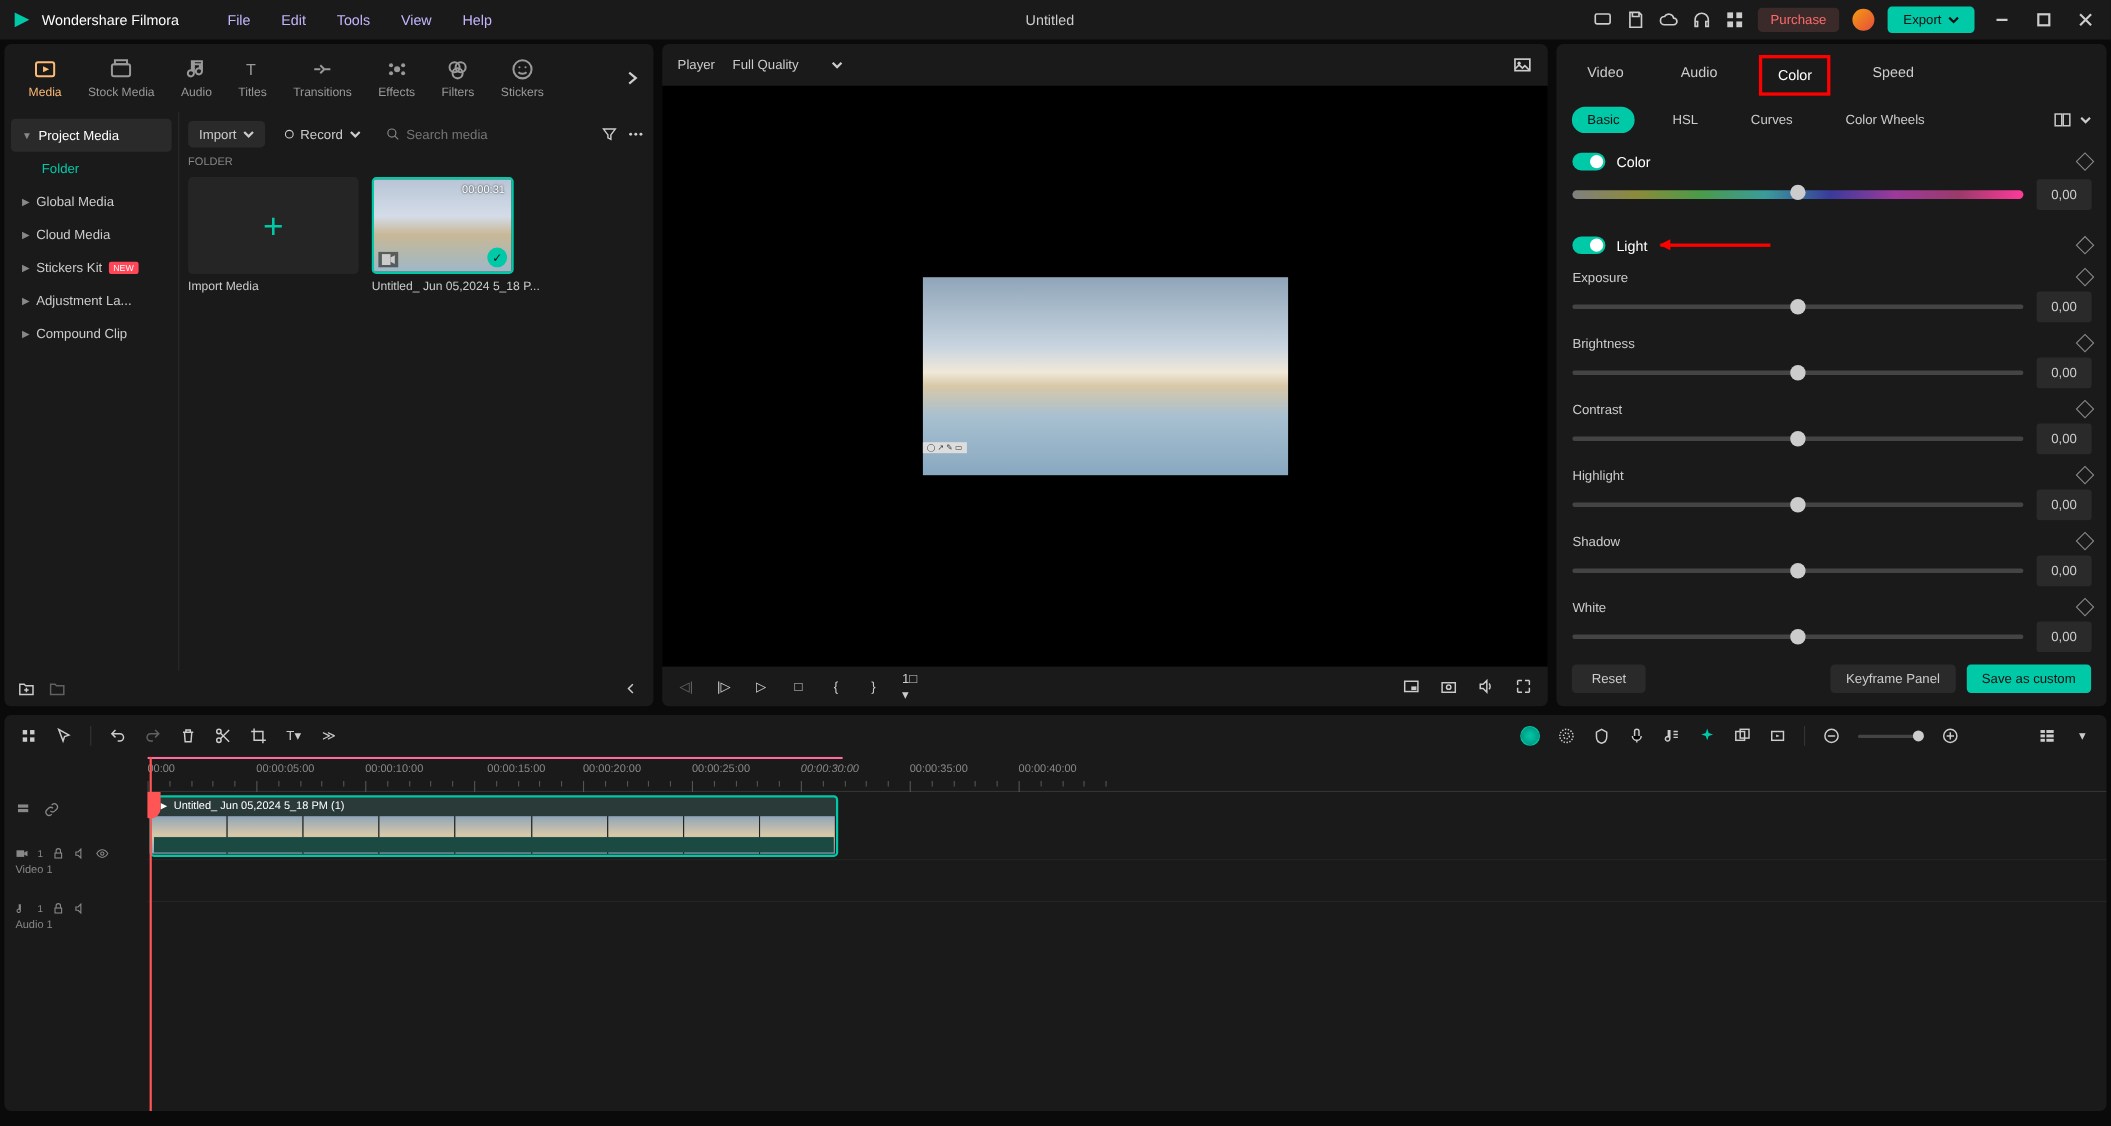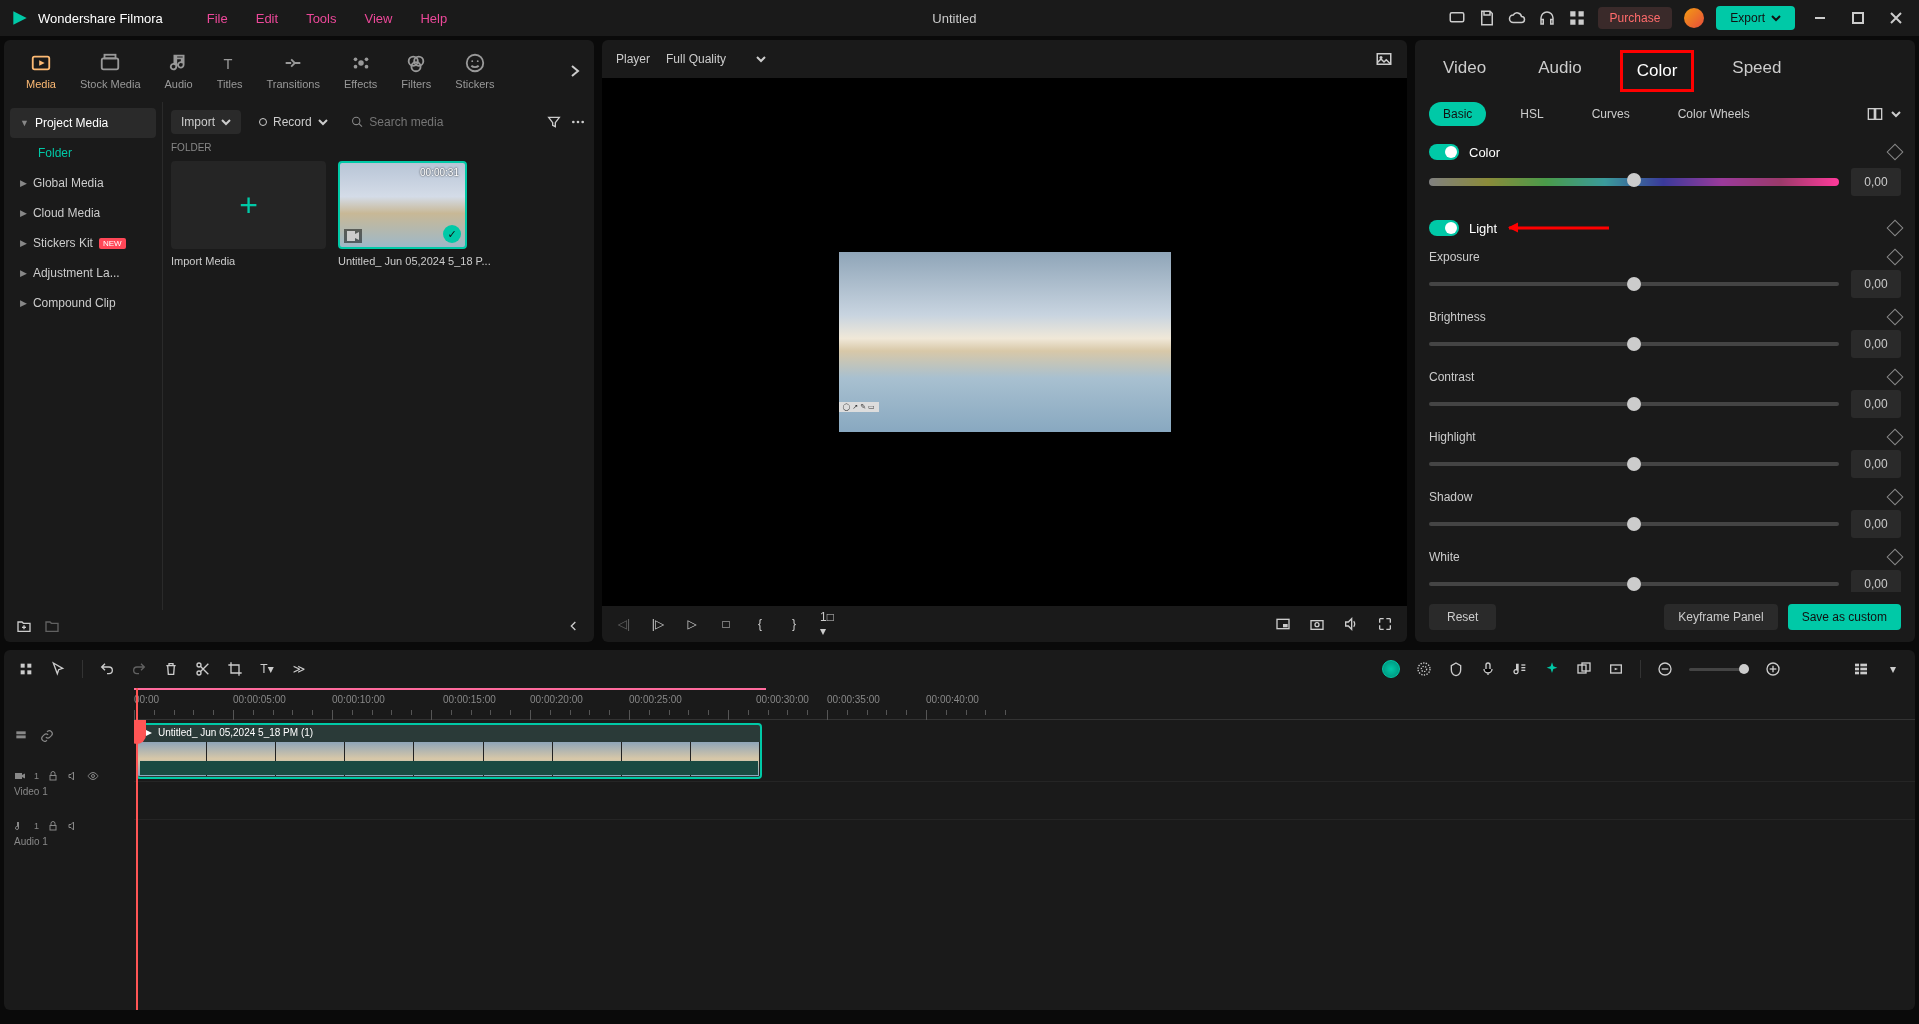--- a/index.html
+++ b/index.html
@@ -2,21 +2,21 @@
 <html><head>
 <meta charset="utf-8">
 <style>
 * { margin: 0; padding: 0; box-sizing: border-box; font-family: -apple-system, BlinkMacSystemFont, "Segoe UI", sans-serif; }
 body { background: #0a0a0a; color: #ccc; font-size: 12px; overflow: hidden; width: 1919px; height: 1024px; }
 
 
 .menubar { height: 36px; background: #1a1a1a; display: flex; align-items: center; padding: 0 10px; }
 .logo { width: 20px; height: 20px; margin-right: 8px; }
 .app-name { color: #fff; font-size: 13px; margin-right: 30px; }
-.menu-item { color: #ec4899; padding: 0 14px; font-size: 13px; cursor: pointer; }
+.menu-item { color: #c4b5fd; padding: 0 14px; font-size: 13px; cursor: pointer; }
 .title-center { flex: 1; text-align: center; color: #ccc; font-size: 13px; }
 .menubar-right { display: flex; align-items: center; gap: 12px; }
 .menubar-icon { width: 18px; height: 18px; color: #ccc; cursor: pointer; }
 .purchase-btn { background: #3a2a2a; color: #ff6b6b; padding: 4px 12px; border-radius: 4px; font-size: 12px; }
 .avatar { width: 20px; height: 20px; border-radius: 50%; background: linear-gradient(135deg,#f39c12,#e74c3c); }
 .export-btn { background: #00c9a7; color: #111; padding: 5px 14px; border-radius: 4px; font-size: 12px; display: flex; align-items: center; gap: 6px; }
 .window-btn { width: 14px; height: 14px; color: #ccc; cursor: pointer; margin: 0 6px; }
 
 
 .main { display: flex; height: 610px; }
@@ -66,21 +66,21 @@
 .progress-bar { flex: 1; height: 4px; background: #333; border-radius: 2px; position: relative; max-width: 175px; }
 .progress-thumb { position: absolute; left: 0; top: -4px; width: 12px; height: 12px; background: #ccc; border-radius: 50%; }
 .time-display { font-size: 12px; color: #ccc; }
 .transport-row { display: flex; align-items: center; gap: 18px; }
 .transport-btn { color: #ccc; cursor: pointer; width: 16px; height: 16px; display: flex; align-items: center; justify-content: center; }
 .transport-spacer { flex: 1; }
 
 
 .right-panel { width: 500px; background: #1a1a1a; border-radius: 6px; margin: 4px; display: flex; flex-direction: column; }
 .right-tabs { display: flex; padding: 10px 14px 0; gap: 24px; }
-.right-tab { padding: 8px 14px; color: #ccc; font-size: 17px; cursor: pointer; }
+.right-tab { padding: 8px 14px; color: #ccc; font-size: 13px; cursor: pointer; }
 .right-tab.active-red { border: 3px solid #ff0000; color: #fff; }
 .right-subtabs { display: flex; padding: 10px 14px; gap: 20px; align-items: center; }
 .subtab { padding: 5px 14px; color: #ccc; font-size: 12px; cursor: pointer; border-radius: 12px; }
 .subtab.active { background: #00c9a7; color: #111; }
 .subtab-right-icons { margin-left: auto; display: flex; gap: 8px; align-items: center; }
 .props-body { flex: 1; overflow-y: auto; padding: 0 14px; }
 .prop-section-header { display: flex; align-items: center; padding: 8px 0; position: relative; }
 .toggle { width: 30px; height: 16px; background: #00c9a7; border-radius: 8px; position: relative; margin-right: 10px; }
 .toggle::after { content: ''; position: absolute; right: 2px; top: 2px; width: 12px; height: 12px; background: #fff; border-radius: 50%; }
 .section-label { font-size: 13px; color: #fff; }
@@ -765,21 +765,21 @@
             <div class="ruler-line" style="left: 415.8px; height: 5px;"></div>
             <div class="ruler-line" style="left: 435.6px; height: 5px;"></div>
             <div class="ruler-line" style="left: 455.4px; height: 5px;"></div>
             <div class="ruler-line" style="left: 475.2px; height: 5px;"></div>
             <span class="ruler-tick" style="left: 495px;">00:00:25:00</span>
             <div class="ruler-line" style="left: 495px; height: 10px;"></div>
             <div class="ruler-line" style="left: 514.8px; height: 5px;"></div>
             <div class="ruler-line" style="left: 534.6px; height: 5px;"></div>
             <div class="ruler-line" style="left: 554.4px; height: 5px;"></div>
             <div class="ruler-line" style="left: 574.2px; height: 5px;"></div>
-            <span class="ruler-tick" style="left: 622px;">00:00:30:00</span>
+            <span class="ruler-tick" style="left: 594px; font-style: italic;">00:00:30:00</span>
             <div class="ruler-line" style="left: 594px; height: 10px;"></div>
             <div class="ruler-line" style="left: 613.8px; height: 5px;"></div>
             <div class="ruler-line" style="left: 633.6px; height: 5px;"></div>
             <div class="ruler-line" style="left: 653.4px; height: 5px;"></div>
             <div class="ruler-line" style="left: 673.2px; height: 5px;"></div>
             <span class="ruler-tick" style="left: 693px;">00:00:35:00</span>
             <div class="ruler-line" style="left: 693px; height: 10px;"></div>
             <div class="ruler-line" style="left: 712.8px; height: 5px;"></div>
             <div class="ruler-line" style="left: 732.6px; height: 5px;"></div>
             <div class="ruler-line" style="left: 752.4px; height: 5px;"></div>

